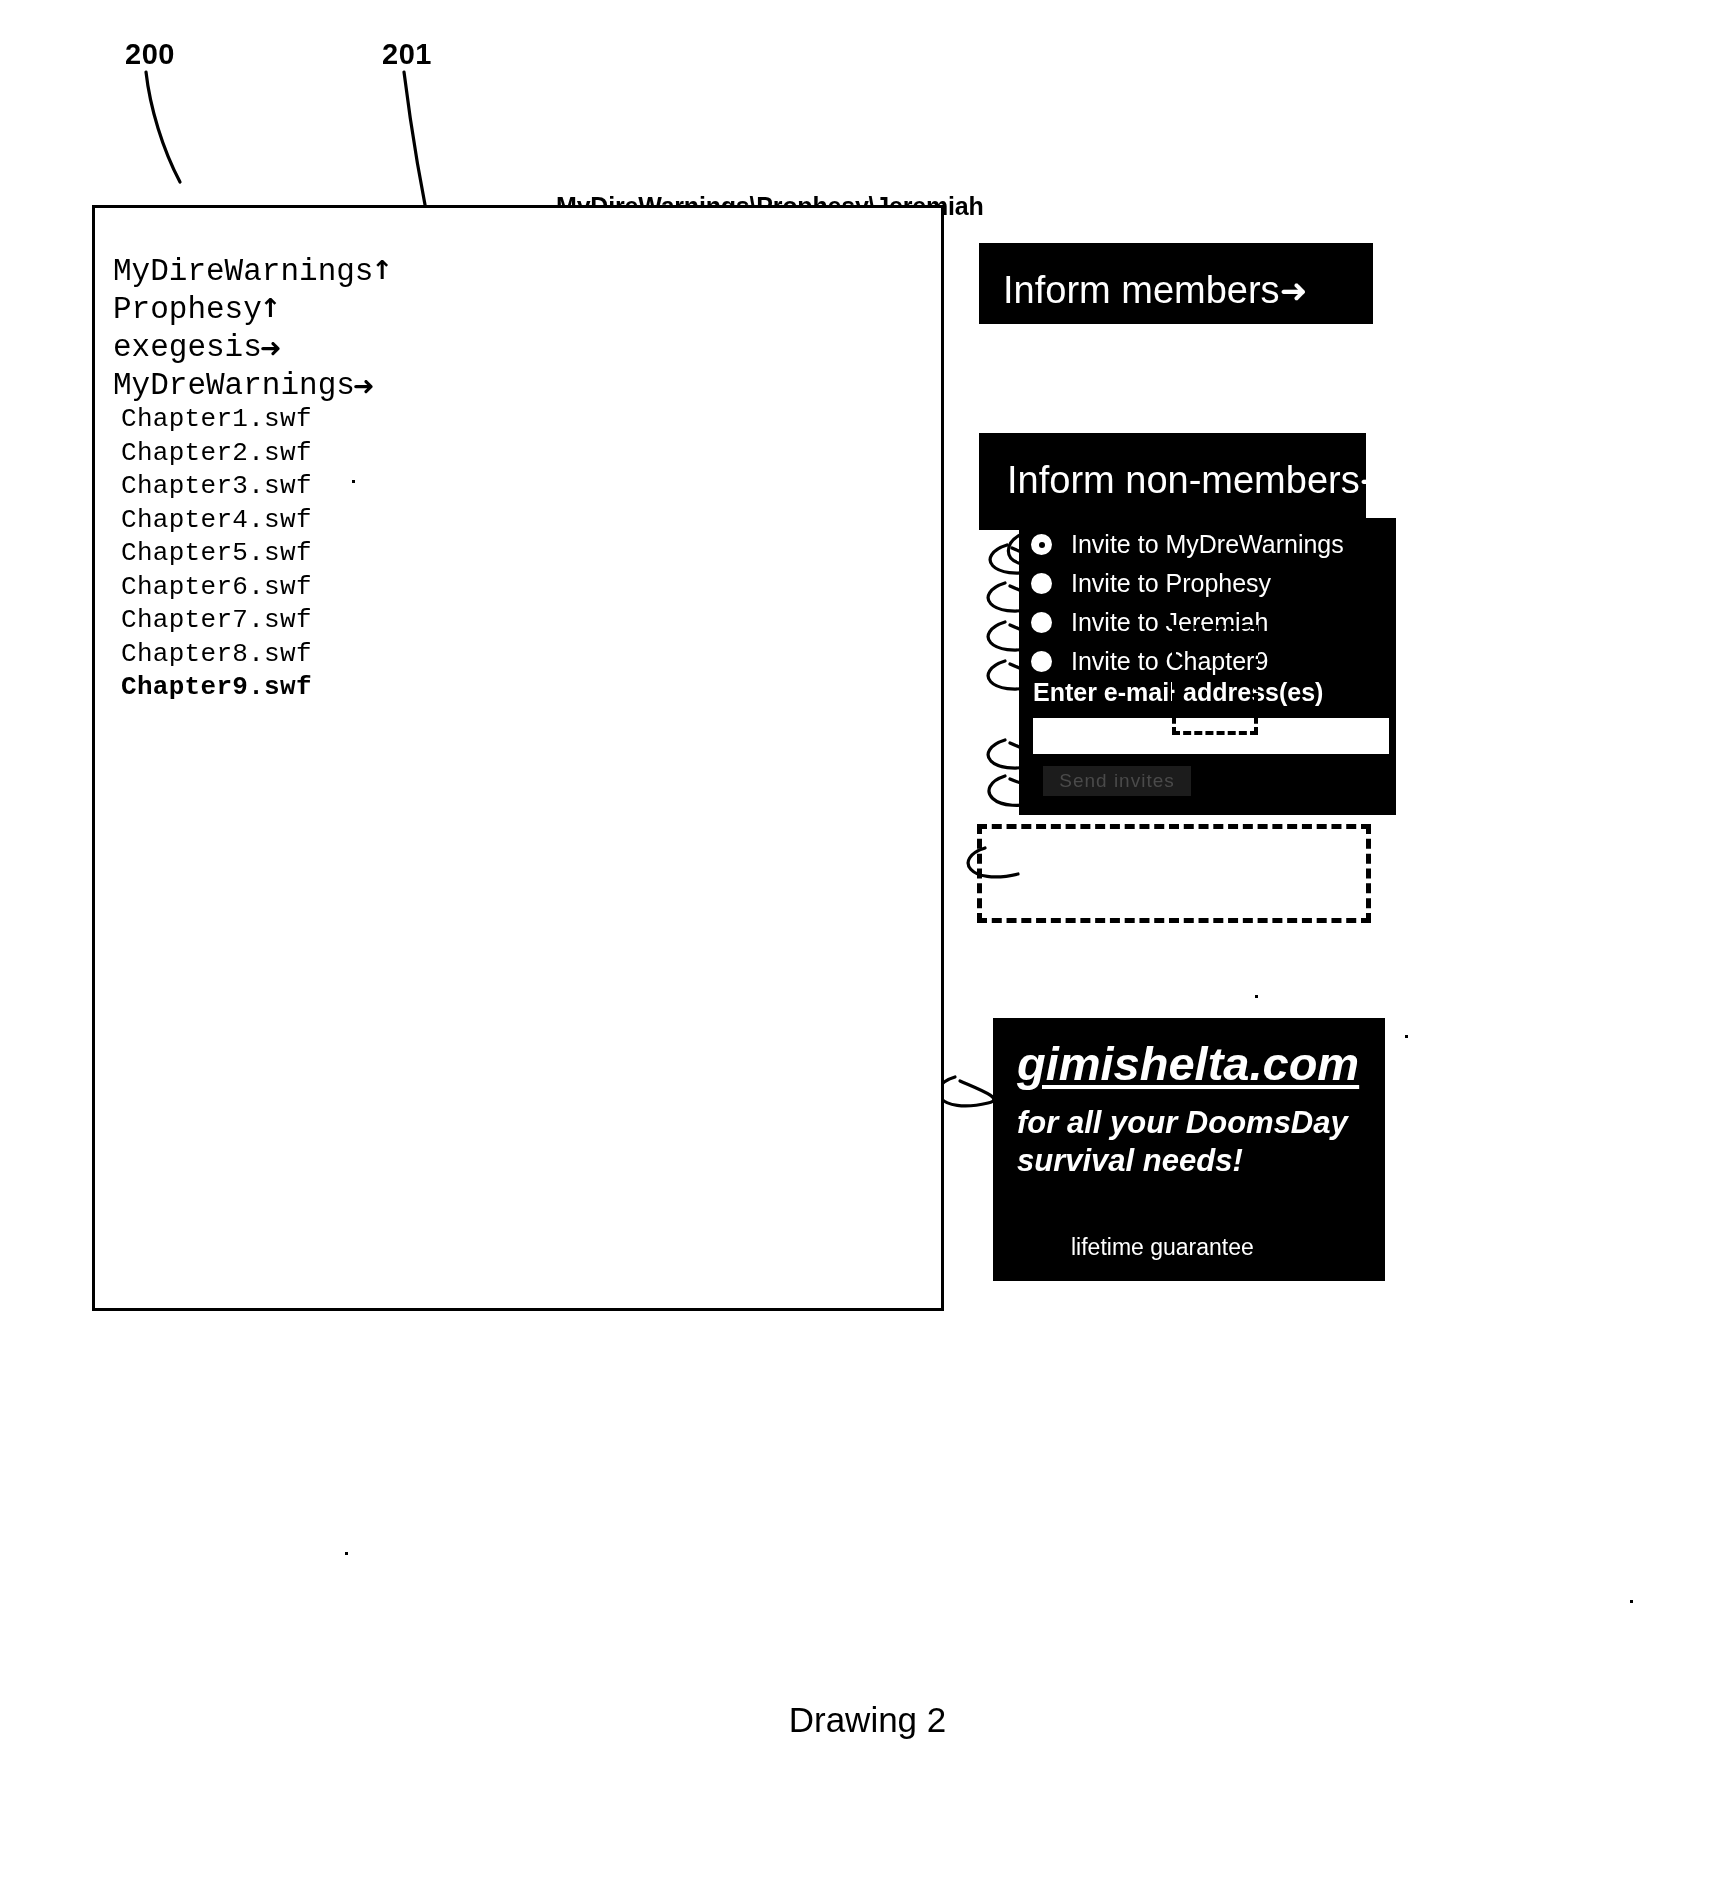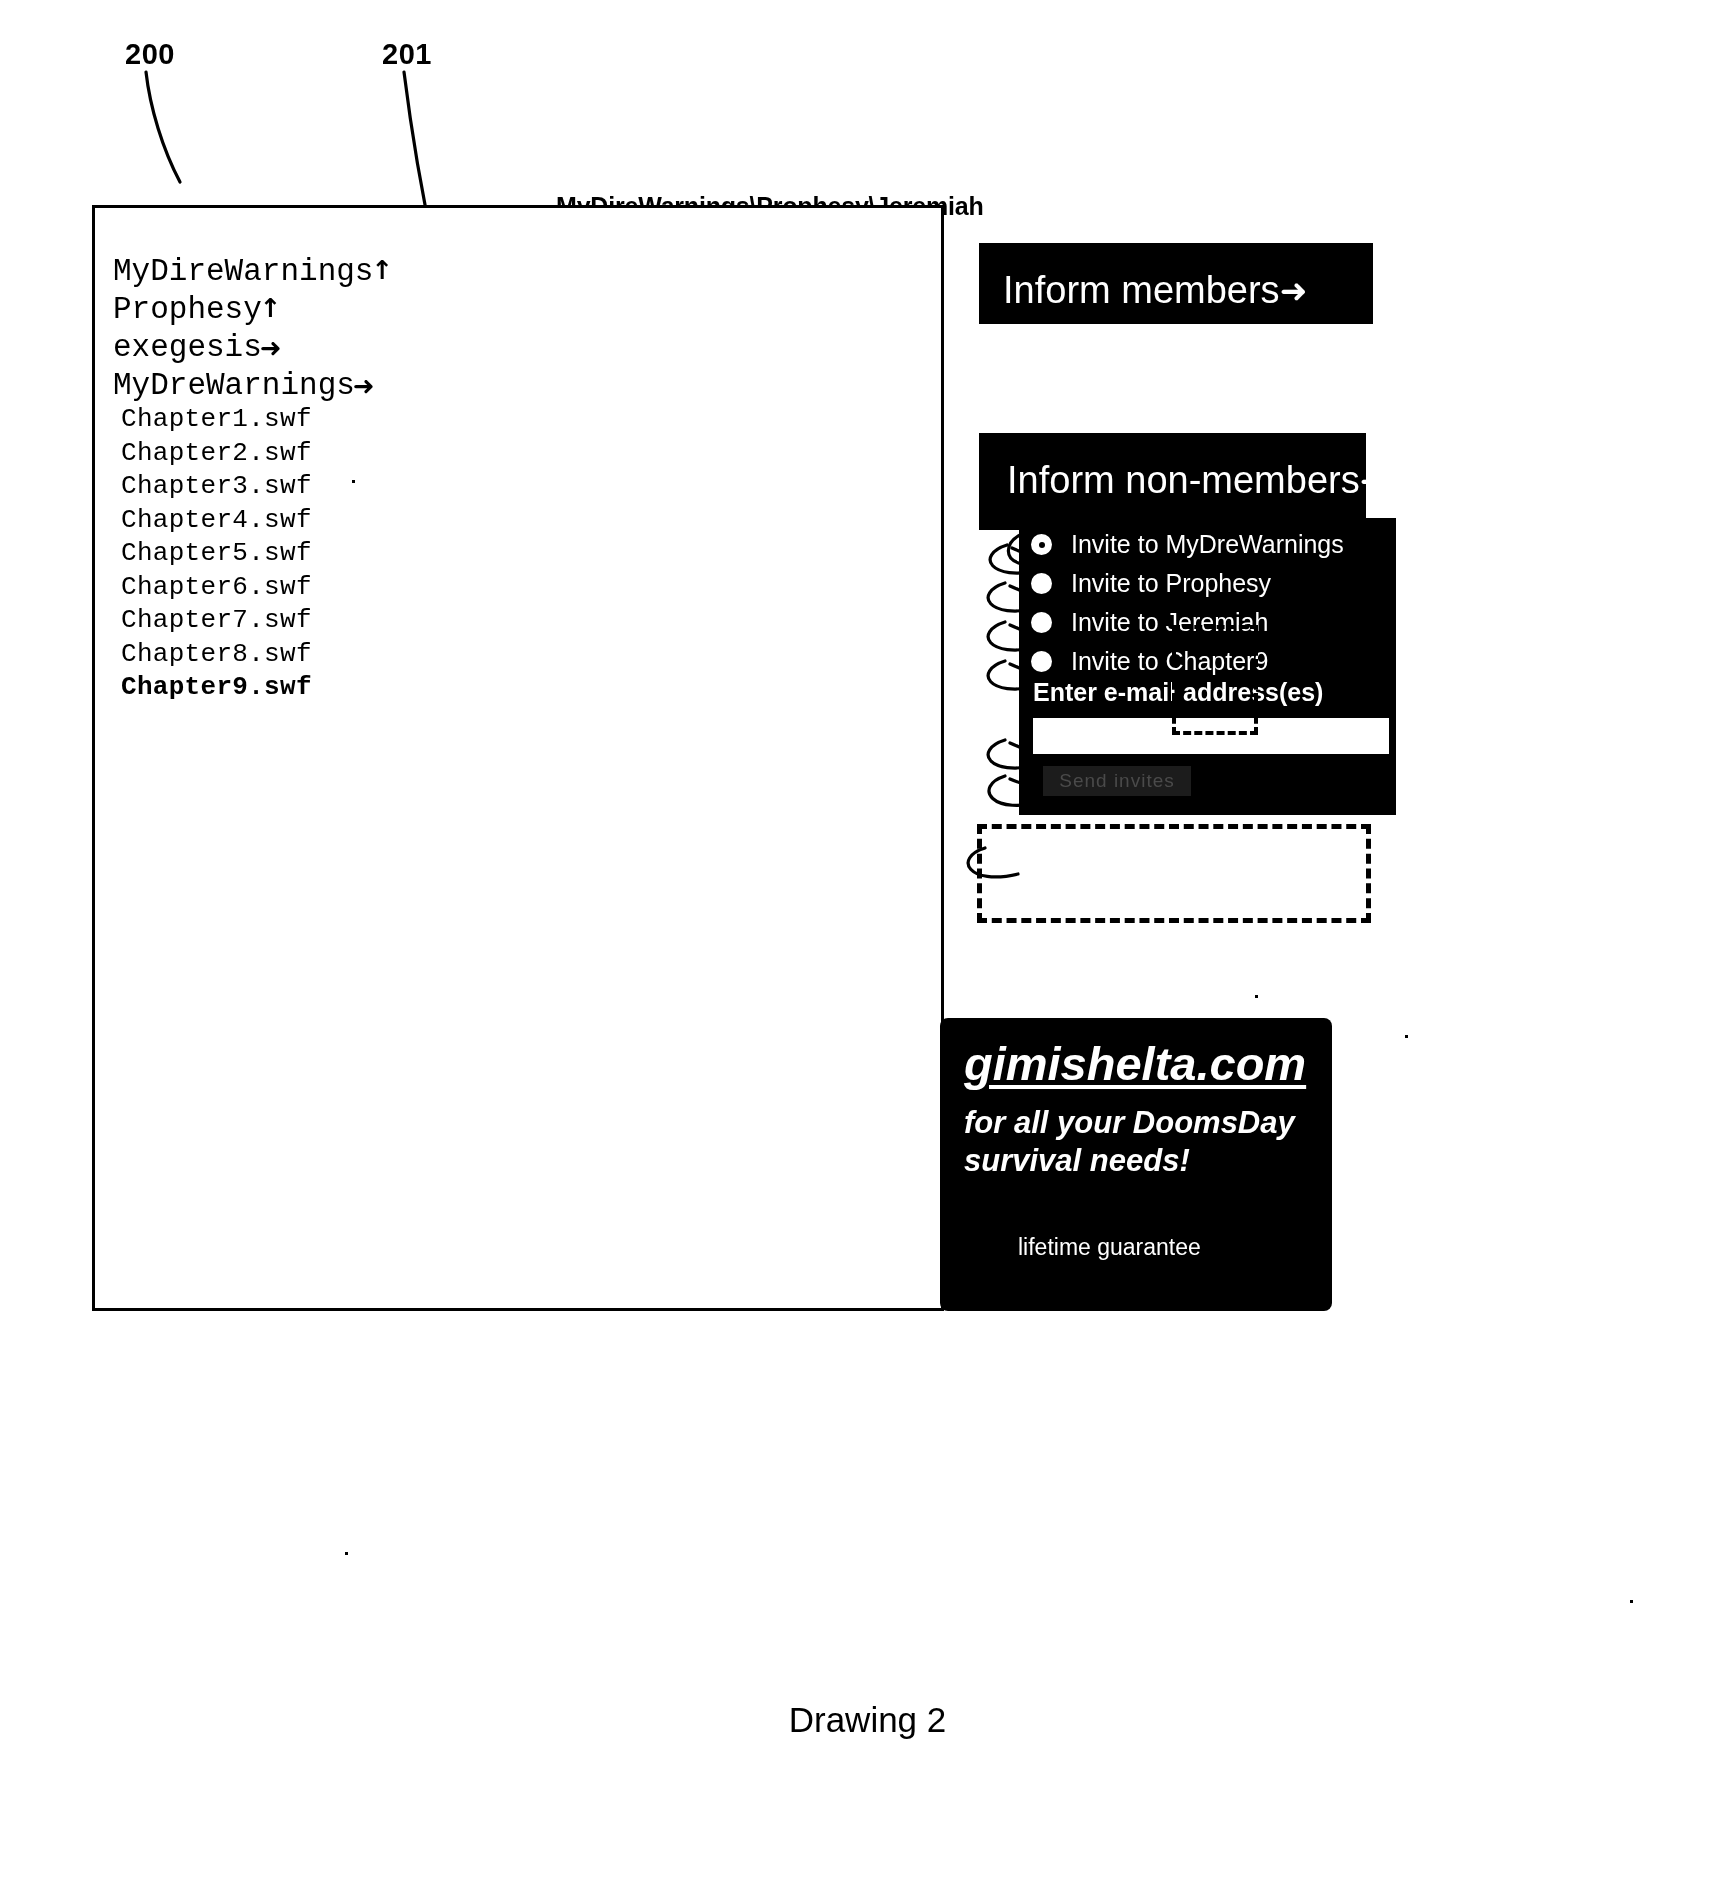--- a/index.html
+++ b/index.html
@@ -238,25 +238,24 @@
     border-width: 4px;
   }
   #dashed-ad-slot {
     left: 977px;
     top: 824px;
     width: 394px;
     height: 99px;
   }
   
   #bottom-ad {
-    left: 940px;
+    left: 993px;
     top: 1018px;
     width: 392px;
-    height: 293px;
-    border-radius: 8px;
+    height: 263px;
   }
   #ad-domain {
     position: absolute;
     left: 24px;
     top: 18px;
     font-size: 47px;
     font-weight: bold;
     font-style: italic;
     text-decoration: underline;
     text-underline-offset: 5px;

